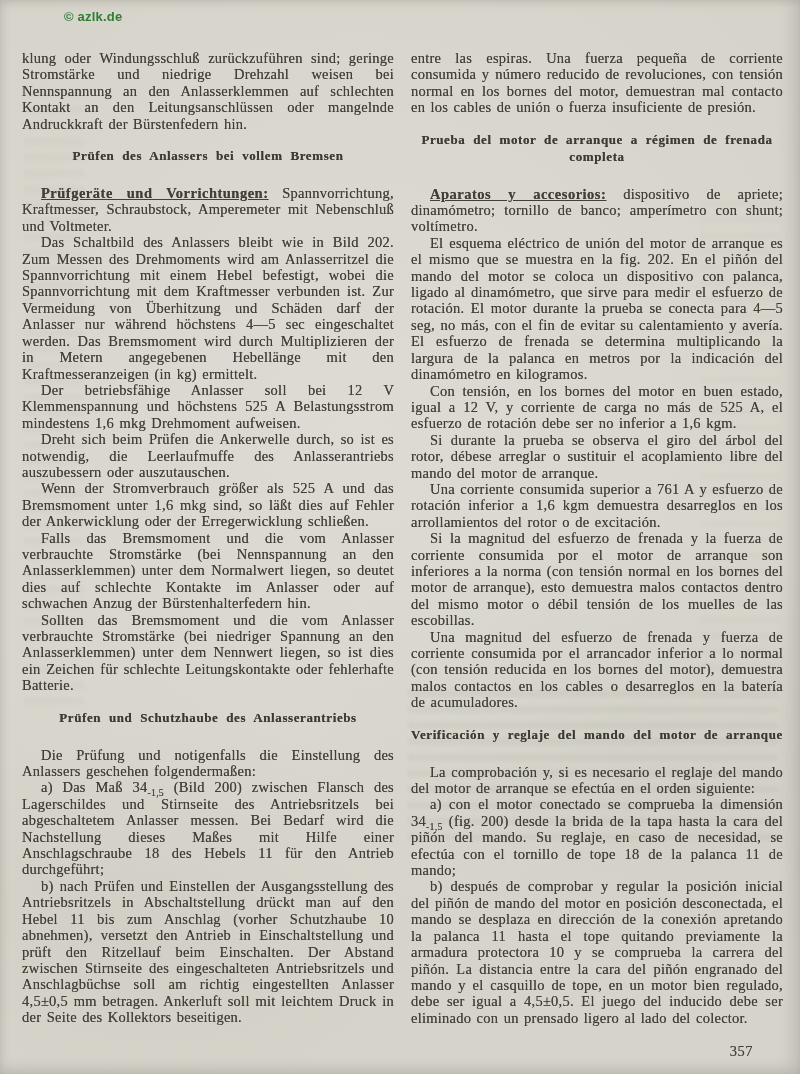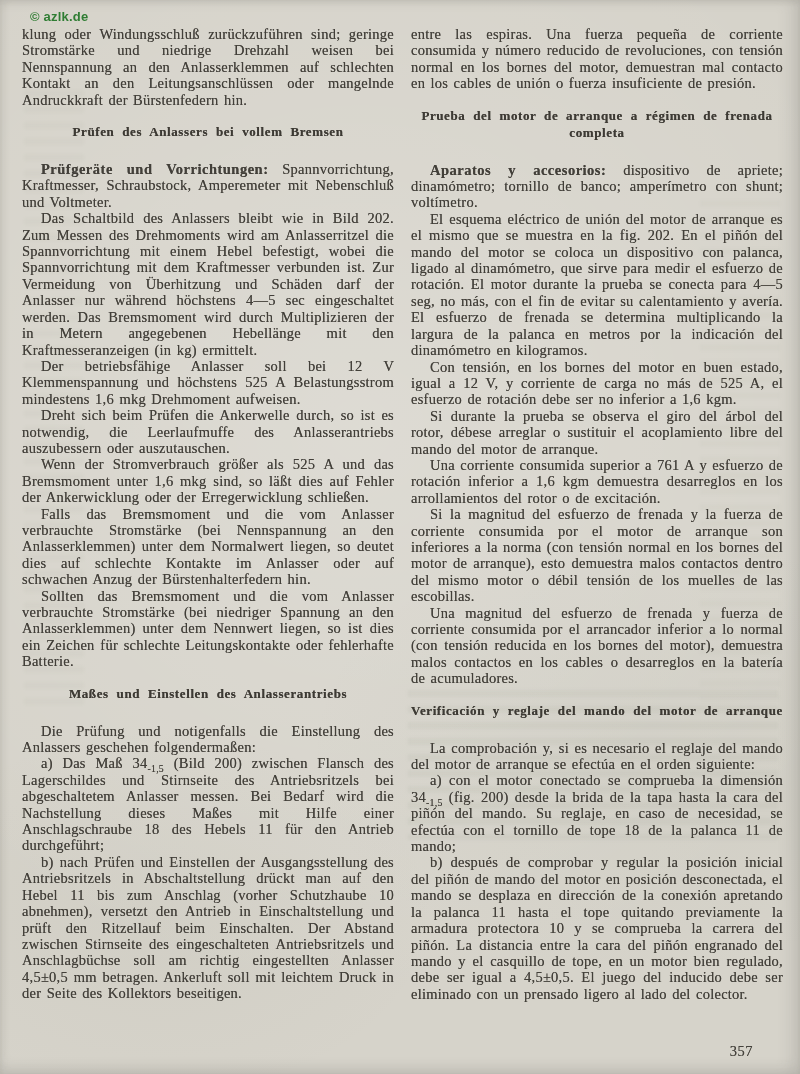--- a/index.html
+++ b/index.html
@@ -27,21 +27,21 @@
     position: absolute; top: 9px; left: 30px;
     font-family: "Liberation Sans", sans-serif;
     font-size: 13px; font-weight: bold;
     letter-spacing: 0.2px;
   }
   .columns {
     position: absolute; top: 26px; left: 22px;
     width: 762px;
     display: flex; gap: 17px;
   }
-  .column { width: 372px; }
+  .column { width: 372px; margin-top: 24px; }
   .para {
     margin: 0;
     font-size: 14.5px;
     line-height: 16.4px;
     color: #423f39;
     text-align: justify;
     text-indent: 19px;
     letter-spacing: 0.25px;
     word-spacing: 1.5px;
     text-shadow: 0 0 0.6px rgba(66,63,57,0.75);
@@ -51,21 +51,21 @@
     font-size: 13px;
     line-height: 17px;
     font-weight: bold;
     color: #3d3a34;
     text-align: center;
     letter-spacing: 0.6px;
     word-spacing: 4px;
     margin: 15px 0 21px 0;
     text-shadow: 0 0 0.6px rgba(61,58,52,0.75);
   }
-  .b { font-weight: bold; letter-spacing: 0.5px; }
+  .b { font-weight: bold; letter-spacing: 0.5px; text-decoration: underline; }
   .i { }
   .sub { vertical-align: sub; font-size: 68%; line-height: 0; }
   .page-number {
     position: absolute; right: 47px; bottom: 14px;
     font-size: 14.5px; color: #45423c;
     letter-spacing: 0.5px;
     text-shadow: 0 0 0.6px rgba(66,63,57,0.7);
   }
   
   .ghost {
@@ -81,34 +81,34 @@
   .ghost.g3 { left: 700px; top: 200px; width: 80px;  height: 500px; opacity: .5; }
 </style>
 </head>
 <body>
 
 <div class="page">
   <div class="ghost g1"></div>
   <div class="ghost g2"></div>
   <div class="ghost g3"></div>
 
-  <div class="watermark" style="color: rgb(47, 125, 51);">© azlk.de</div>
+  <div class="watermark" style="color: rgb(47, 125, 51); margin-left: 34px;">© azlk.de</div>
 
   <div class="columns">
     <div class="column">
         <p class="para noindent"><span>klung oder Windungsschluß zurückzuführen sind; geringe Stromstärke und niedrige Drehzahl weisen bei Nennspannung an den Anlasserklemmen auf schlechten Kontakt an den Leitungsanschlüssen oder mangelnde Andruckkraft der Bürstenfedern hin.</span></p>
         <div class="heading">Prüfen des Anlassers bei vollem Bremsen</div>
         <p class="para"><span class="b">Prüfgeräte und Vorrichtungen:</span><span> Spannvorrichtung, Kraftmesser, Schraubstock, Amperemeter mit Nebenschluß und Voltmeter.</span></p>
         <p class="para"><span>Das Schaltbild des Anlassers bleibt wie in Bild 202. Zum Messen des Drehmoments wird am Anlasserritzel die Spannvorrichtung mit einem Hebel befestigt, wobei die Spannvorrichtung mit dem Kraftmesser verbunden ist. Zur Vermeidung von Überhitzung und Schäden darf der Anlasser nur während höchstens 4—5 </span><span class="i">sec</span><span> eingeschaltet werden. Das Bremsmoment wird durch Multiplizieren der in Metern angegebenen Hebellänge mit den Kraftmesseranzeigen (in </span><span class="i">kg</span><span>) ermittelt.</span></p>
         <p class="para"><span>Der betriebsfähige Anlasser soll bei 12 </span><span class="i">V</span><span> Klemmenspannung und höchstens 525 </span><span class="i">A</span><span> Belastungsstrom mindestens 1,6 </span><span class="i">mkg</span><span> Drehmoment aufweisen.</span></p>
         <p class="para"><span>Dreht sich beim Prüfen die Ankerwelle durch, so ist es notwendig, die Leerlaufmuffe des Anlasserantriebs auszubessern oder auszutauschen.</span></p>
         <p class="para"><span>Wenn der Stromverbrauch größer als 525 </span><span class="i">A</span><span> und das Bremsmoment unter 1,6 </span><span class="i">mkg</span><span> sind, so läßt dies auf Fehler der Ankerwicklung oder der Erregerwicklung schließen.</span></p>
         <p class="para"><span>Falls das Bremsmoment und die vom Anlasser verbrauchte Stromstärke (bei Nennspannung an den Anlasserklemmen) unter dem Normalwert liegen, so deutet dies auf schlechte Kontakte im Anlasser oder auf schwachen Anzug der Bürstenhalterfedern hin.</span></p>
         <p class="para"><span>Sollten das Bremsmoment und die vom Anlasser verbrauchte Stromstärke (bei niedriger Spannung an den Anlasserklemmen) unter dem Nennwert liegen, so ist dies ein Zeichen für schlechte Leitungskontakte oder fehlerhafte Batterie.</span></p>
-        <div class="heading">Maßes und Einstellen des Anlasserantriebs</div>
+        <div class="heading">Prüfen und Schutzhaube des Anlasserantriebs</div>
         <p class="para"><span>Die Prüfung und notigenfalls die Einstellung des Anlassers geschehen folgendermaßen:</span></p>
         <p class="para"><span>a) Das Maß 34</span><span class="sub">-1,5</span><span> (Bild 200) zwischen Flansch des Lagerschildes und Stirnseite des Antriebsritzels bei abgeschaltetem Anlasser messen. Bei Bedarf wird die Nachstellung dieses Maßes mit Hilfe einer Anschlagschraube </span><span class="i">18</span><span> des Hebels </span><span class="i">11</span><span> für den Antrieb durchgeführt;</span></p>
         <p class="para"><span>b) nach Prüfen und Einstellen der Ausgangsstellung des Antriebsritzels in Abschaltstellung drückt man auf den Hebel </span><span class="i">11</span><span> bis zum Anschlag (vorher Schutzhaube </span><span class="i">10</span><span> abnehmen), versetzt den Antrieb in Einschaltstellung und prüft den Ritzellauf beim Einschalten. Der Abstand zwischen Stirnseite des eingeschalteten Antriebsritzels und Anschlagbüchse soll am richtig eingestellten Anlasser 4,5±0,5 </span><span class="i">mm</span><span> betragen. Ankerluft soll mit leichtem Druck in der Seite des Kollektors beseitigen.</span></p>
       </div>
     <div class="column">
         <p class="para noindent"><span>entre las espiras. Una fuerza pequeña de corriente consumida y número reducido de revoluciones, con tensión normal en los bornes del motor, demuestran mal contacto en los cables de unión o fuerza insuficiente de presión.</span></p>
         <div class="heading">Prueba del motor de arranque a régimen de frenada completa</div>
         <p class="para"><span class="b">Aparatos y accesorios:</span><span> dispositivo de apriete; dinamómetro; tornillo de banco; amperímetro con shunt; voltímetro.</span></p>
         <p class="para"><span>El esquema eléctrico de unión del motor de arranque es el mismo que se muestra en la fig. 202. En el piñón del mando del motor se coloca un dispositivo con palanca, ligado al dinamómetro, que sirve para medir el esfuerzo de rotación. El motor durante la prueba se conecta para 4—5 </span><span class="i">seg</span><span>, no más, con el fin de evitar su calentamiento y avería. El esfuerzo de frenada se determina multiplicando la largura de la palanca en metros por la indicación del dinamómetro en kilogramos.</span></p>
         <p class="para"><span>Con tensión, en los bornes del motor en buen estado, igual a 12 </span><span class="i">V</span><span>, y corriente de carga no más de 525 </span><span class="i">A</span><span>, el esfuerzo de rotación debe ser no inferior a 1,6 </span><span class="i">kgm</span><span>.</span></p>

